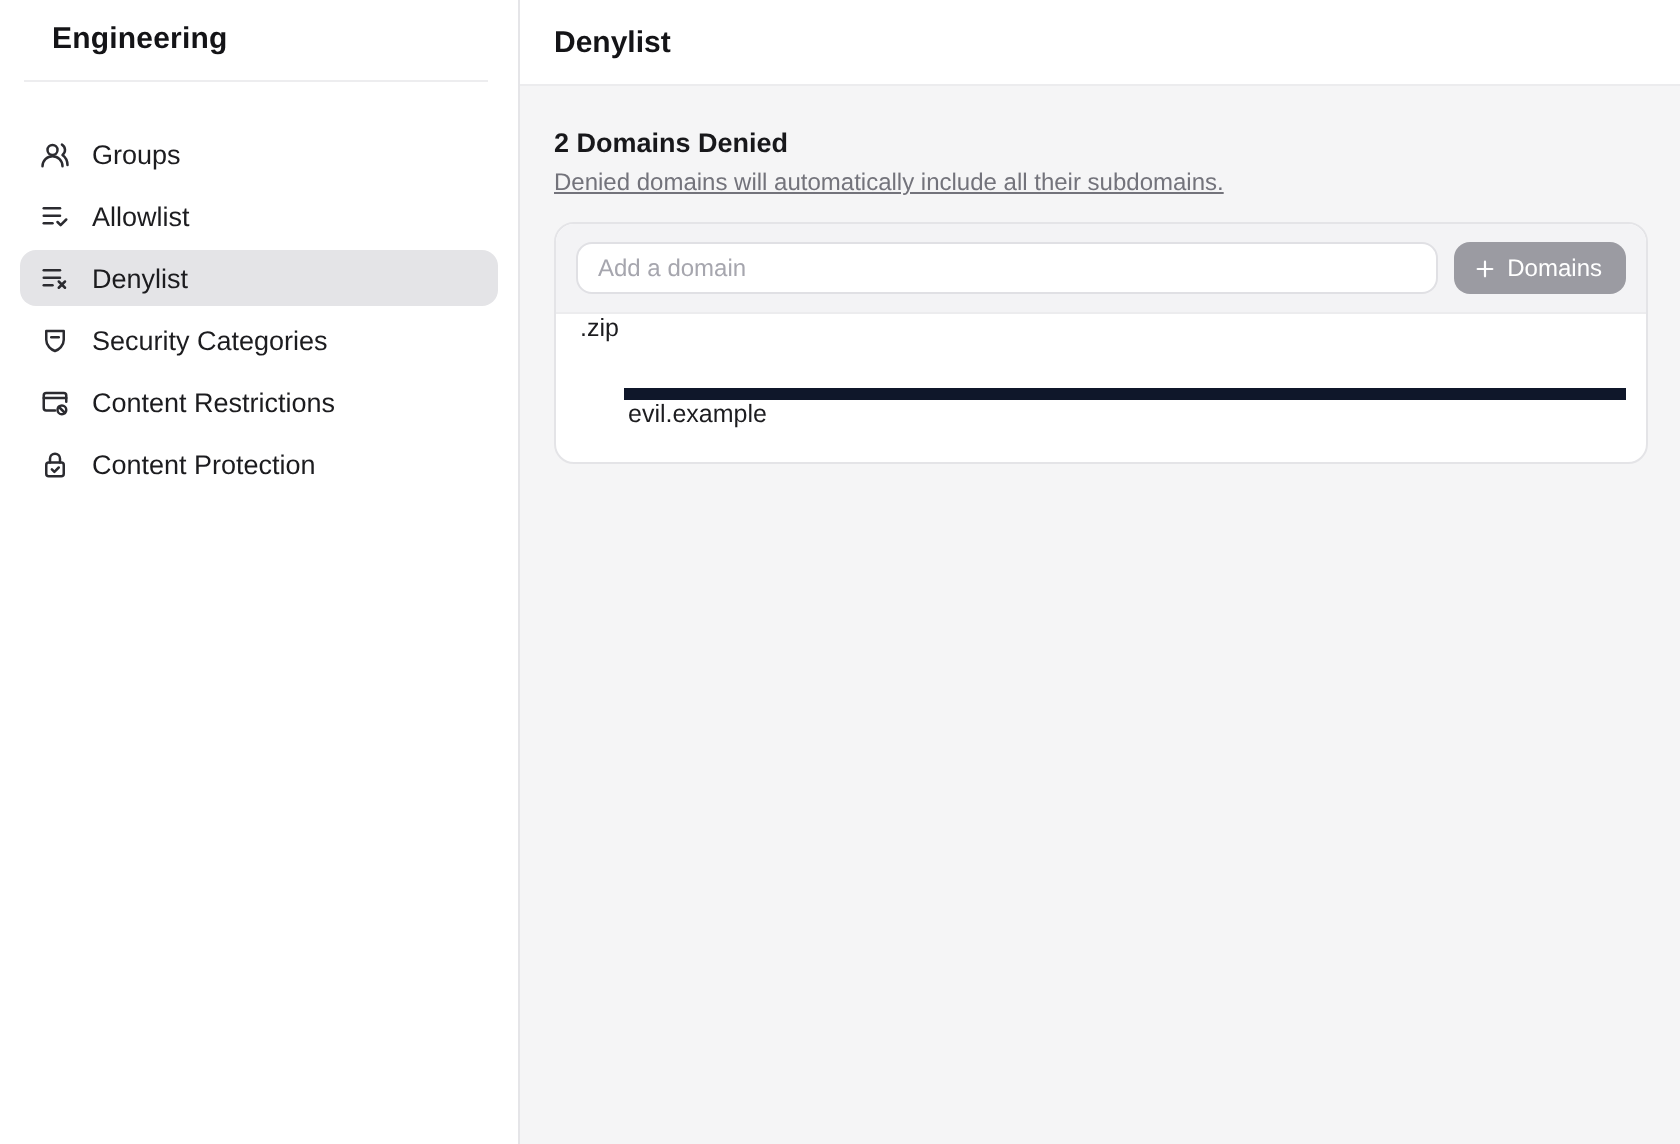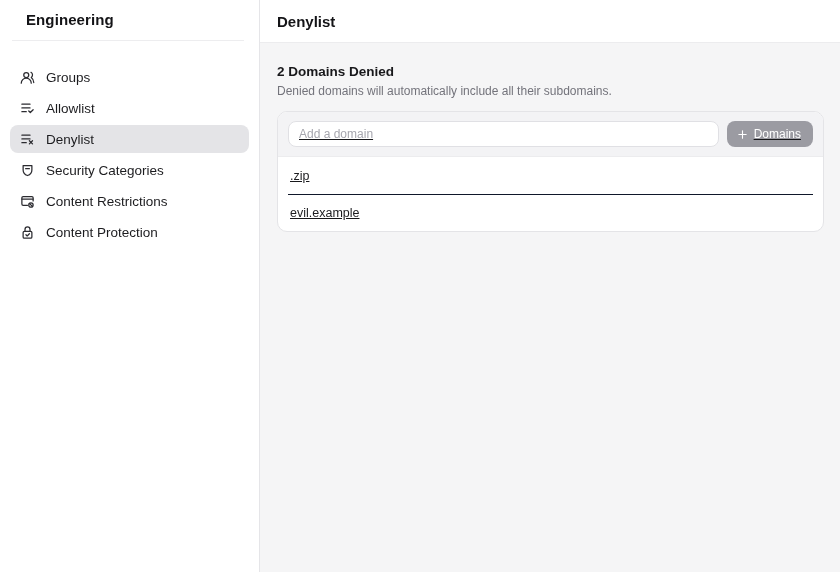--- a/index.html
+++ b/index.html
@@ -87,28 +87,28 @@
   }
   .section-heading {
     font-size: 13.5px;
     font-weight: 700;
     color: #18181b;
   }
   .section-subheading {
     font-size: 12px;
     color: #73737b;
     margin-top: 5px;
+    text-decoration: underline;
   }
   .card {
     margin-top: 13px;
     background: #ffffff;
     border: 1px solid #e4e4e7;
     border-radius: 10px;
     overflow: hidden;
-    text-decoration: underline;
   }
   .card-toolbar {
     background: #f3f3f5;
     border-bottom: 1px solid #ececee;
     padding: 9px 10px;
     display: flex;
     align-items: center;
     gap: 8px;
   }
   .domain-input {
@@ -137,26 +137,26 @@
     align-items: center;
     gap: 6px;
     cursor: pointer;
     flex-shrink: 0;
   }
   .add-button svg { width: 11px; height: 11px; display: block; }
   .domain-list { padding: 0 10px; }
   .domain-row {
     height: 37px;
     display: flex;
-    align-items: center;
+    align-items: flex-start;
     padding: 0 2px;
     font-size: 12.5px;
     color: #1c1c1f;
   }
-  .domain-row + .domain-row { border-top: 1px solid #0f172a; }
+  .domain-row + .domain-row { border-top: 6px solid #0f172a; margin-left: 24px; }
 </style>
 </head>
 <body>
 
 <div class="app">
 
   <aside class="sidebar">
     <div class="sidebar-header">
       <div class="sidebar-title">Engineering</div>
     </div>

